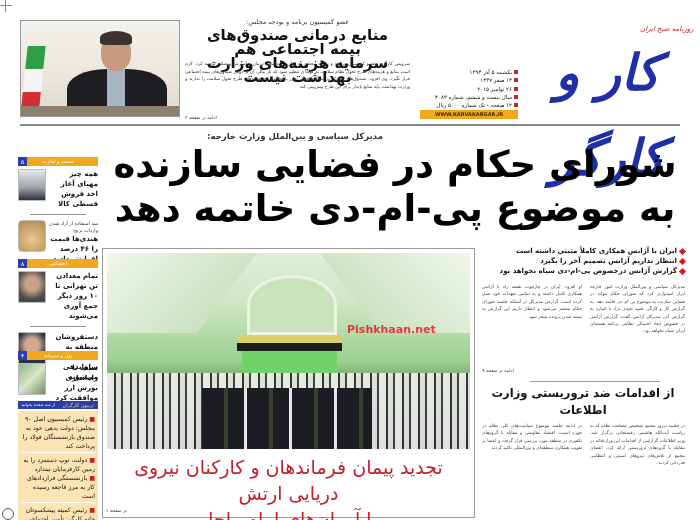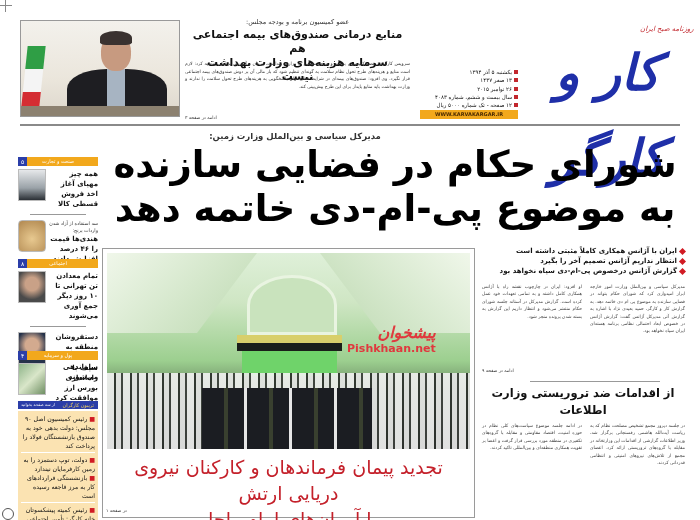--- a/index.html
+++ b/index.html
@@ -13,21 +13,21 @@
           font-style: italic; letter-spacing: -2px; }
   .logo-tag { left: 640px; top: 25px; font-size: 7px; color: #c2272d; font-style: italic; }
   .meta { left: 420px; top: 68px; width: 98px; font-size: 5.5px; line-height: 8.3px; color: #111; }
   .meta .row { display: flex; align-items: center; gap: 2px; }
   .meta .sq { width: 4px; height: 4px; background: #c2272d; flex: none; }
   .meta .web { background: #f2a81c; color: #4a2a00; font-weight: bold; font-size: 5px; padding: 0 2px; margin-top: 1px; direction: ltr; text-align: center; }
   .rule-top { left: 20px; top: 124px; width: 660px; height: 2px; background: #8a8a8a; }
 
   
   .top-kicker { left: 190px; top: 18px; width: 215px; text-align: center; font-size: 6.5px; color: #333; }
-  .top-title { left: 190px; top: 28px; width: 215px; text-align: center; font-size: 11px; font-weight: bold; line-height: 14px; }
+  .top-title { left: 190px; top: 28px; width: 215px; text-align: center; font-size: 15px; font-weight: bold; line-height: 14px; }
   .top-body { left: 185px; top: 60px; width: 225px; font-size: 4.5px; line-height: 7.6px; color: #333; text-align: justify; }
   .top-cont { left: 185px; top: 115px; font-size: 4.5px; color: #333; }
   .top-photo { left: 20px; top: 20px; width: 160px; height: 97px; border: 1px solid #999;
                background: linear-gradient(180deg, #f3f1ec 0%, #ebe6dc 60%, #ddd7cc 100%); overflow: hidden; }
   .flag { position: absolute; left: 3px; top: 25px; width: 18px; height: 70px; transform: skewX(-6deg); }
   .flag .g { height: 33%; background: #2f9e45; } .flag .w { height: 33%; background: #f4f4f4; } .flag .r { height: 34%; background: #d42d33; }
   .man { position: absolute; left: 42px; top: 10px; width: 110px; height: 87px; }
   .man .head { position: absolute; left: 38px; top: 4px; width: 30px; height: 36px; border-radius: 45%; background: #c79a80; }
   .man .hair { position: absolute; left: 37px; top: 0px; width: 32px; height: 14px; border-radius: 50% 50% 20% 20%; background: #3a3230; }
   .man .body { position: absolute; left: 4px; top: 38px; width: 100px; height: 50px; border-radius: 40% 40% 0 0; background: #1e1e22; }
@@ -139,21 +139,21 @@
     <div class="body"></div>
       <div class="shirt"></div>
       <div class="head"></div>
       <div class="hair"></div>
   </div>
   <div class="desk"></div>
 </div>
 
 <div class="abs rule-top"></div>
 
-<div class="abs kicker">مدیرکل سیاسی و بین‌الملل وزارت زمین:</div>
+<div class="abs kicker">مدیرکل سیاسی و بین‌الملل وزارت خارجه:</div>
 <div class="abs headline">
   <div>شورای حکام در فضایی سازنده</div>
   <div>به موضوع پی-ام-دی خاتمه دهد</div>
 </div>
 
 <div class="abs bullets">
   <div class="b">
       <span class="dot"></span>
       <span>ایران با آژانس همکاری کاملاً مثبتی داشته است</span>
     </div>
@@ -181,21 +181,20 @@
   <div class="photo">
     <div class="ceiling-l"></div>
       <div class="ceiling-r"></div>
     <div class="arch"></div>
     <div class="shrine-gold"></div>
       <div class="shrine-band"></div>
       <div class="shrine"></div>
     <div class="crowd"></div>
     <div class="leaders"></div>
     <div class="watermark">
-      <span class="fa">پیشخوان</span>
       <span>Pishkhaan.net</span>
     </div>
   </div>
   <div class="caption">
     <div>تجدید پیمان فرماندهان و کارکنان نیروی دریایی ارتش</div>
     <div>با آرمان‌های امام راحل</div>
   </div>
   <div class="caption-ref">در صفحه ۱</div>
 </div>
 

